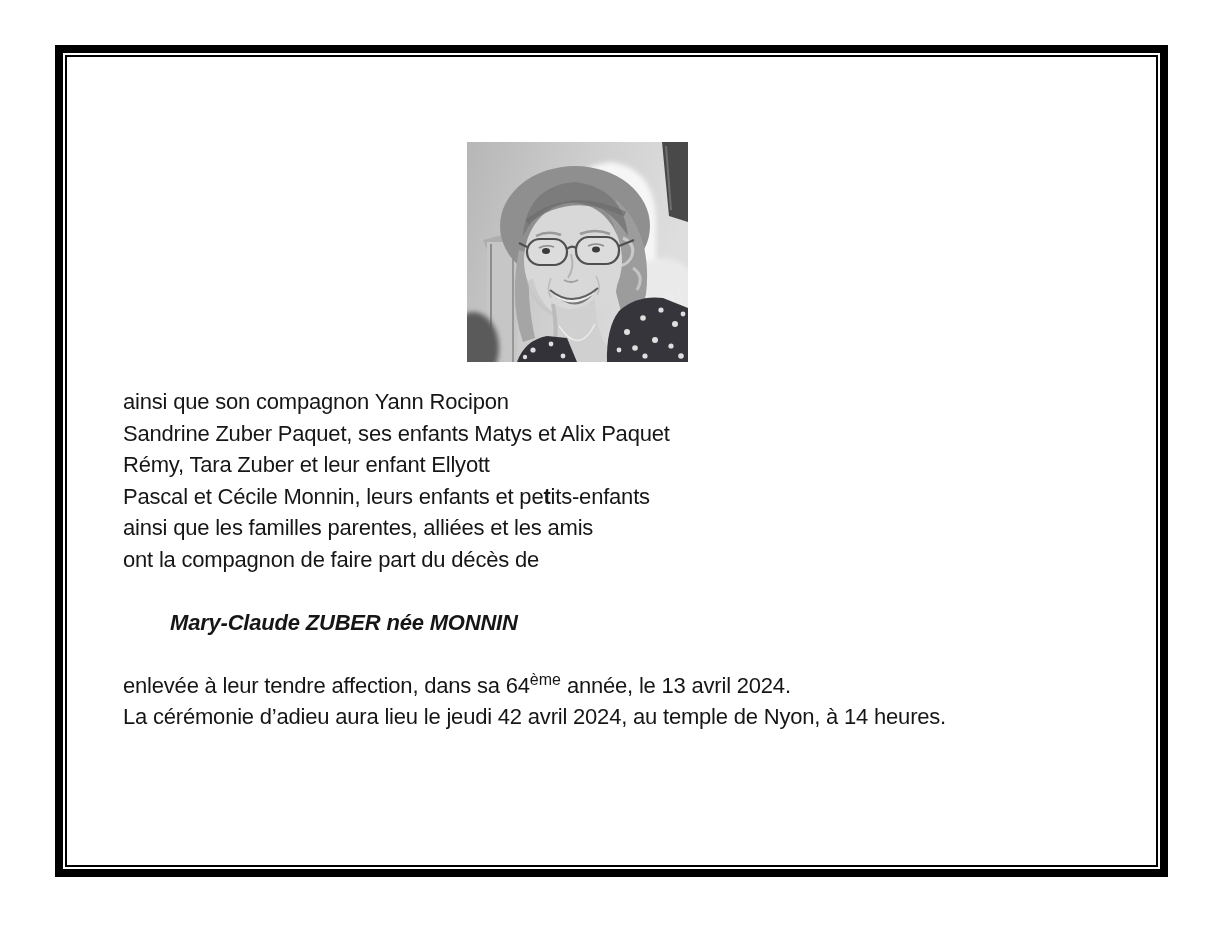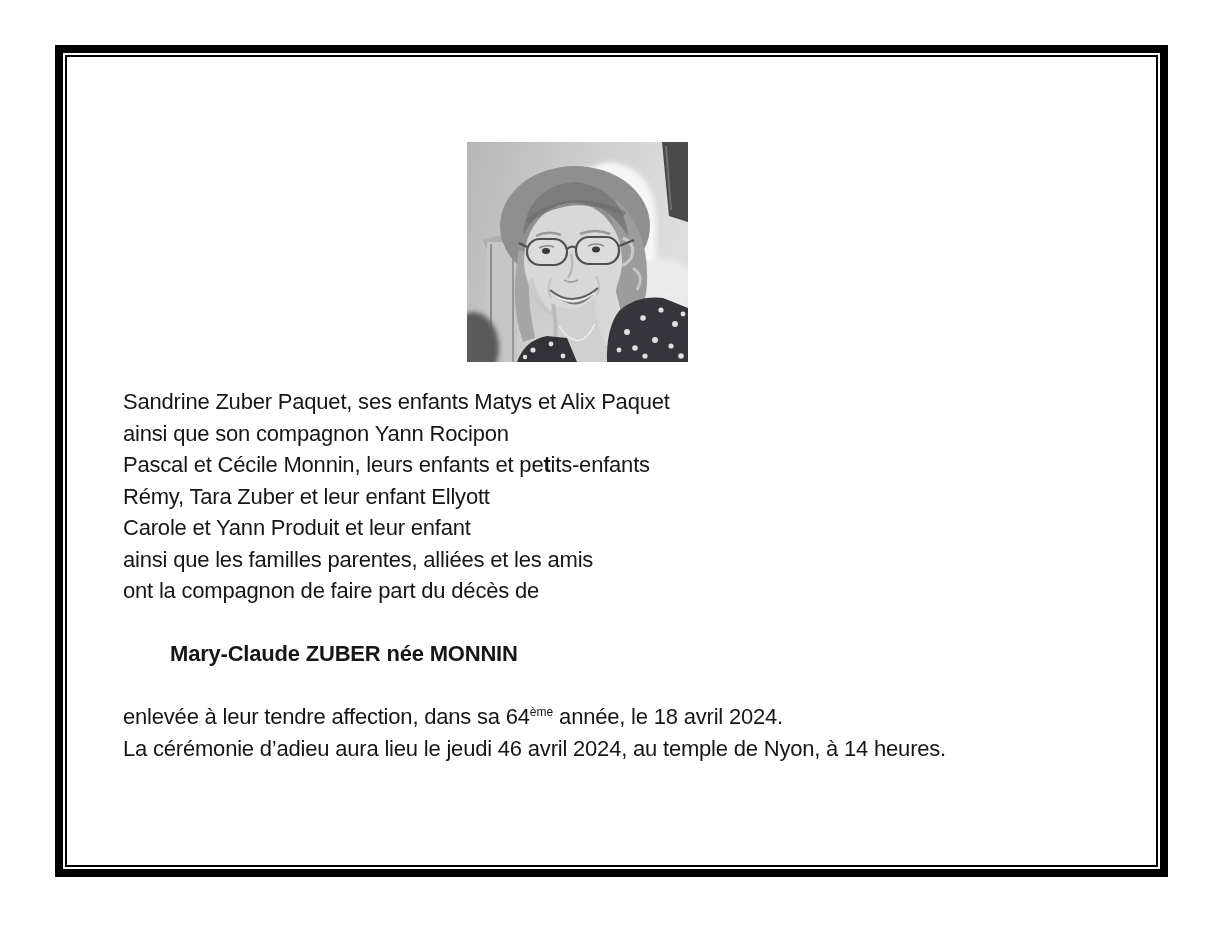--- a/index.html
+++ b/index.html
@@ -42,24 +42,25 @@
     font-size: 22px;
     line-height: 31.5px;
     letter-spacing: -0.2px;
     color: #161616;
   }
   .line { white-space: nowrap; height: 31.5px; }
   .spacer { height: 31.5px; }
   .name-line {
     font-weight: 700;
     padding-left: 47px;
+    font-style: italic;
   }
   .bold-t { font-weight: 700; }
   sup {
-    font-size: 12px;
+    font-size: 16px;
     line-height: 0;
     vertical-align: super;
     letter-spacing: 0;
   }
 </style>
 </head>
 <body>
 
 <div class="frame-outer">
   <div class="frame-inner"></div>
@@ -171,25 +172,24 @@
           <circle cx="214" cy="214" r="2.8"></circle>
         <circle cx="152" cy="208" r="2.4"></circle>
           <circle cx="216" cy="172" r="2.4"></circle>
           <circle cx="178" cy="214" r="2.6"></circle>
       </g>
     </g>
   </svg>
 </div>
 
 <div class="announcement">
+  <div class="line">ainsi que son compagnon Yann Rocipon</div>
   <div class="line">Sandrine Zuber Paquet, ses enfants Matys et Alix Paquet</div>
-  <div class="line">ainsi que son compagnon Yann Rocipon</div>
+  <div class="line">Rémy, Tara Zuber et leur enfant Ellyott</div>
   <div class="line"><span>Pascal et Cécile Monnin, leurs enfants et pe</span><span class="bold-t">t</span><span>its-enfants</span></div>
-  <div class="line">Rémy, Tara Zuber et leur enfant Ellyott</div>
-  <div class="line">Carole et Yann Produit et leur enfant</div>
   <div class="line">ainsi que les familles parentes, alliées et les amis</div>
   <div class="line">ont la compagnon de faire part du décès de</div>
   <div class="line spacer"></div>
   <div class="line name-line">Mary-Claude ZUBER née MONNIN</div>
   <div class="line spacer"></div>
-  <div class="line"><span>enlevée à leur tendre affection, dans sa 64</span><sup>ème</sup><span> année, le 18 avril 2024.</span></div>
-  <div class="line">La cérémonie d’adieu aura lieu le jeudi 46 avril 2024, au temple de Nyon, à 14 heures.</div>
+  <div class="line"><span>enlevée à leur tendre affection, dans sa 64</span><sup>ème</sup><span> année, le 13 avril 2024.</span></div>
+  <div class="line">La cérémonie d’adieu aura lieu le jeudi 42 avril 2024, au temple de Nyon, à 14 heures.</div>
 </div>
 
 </body></html>

